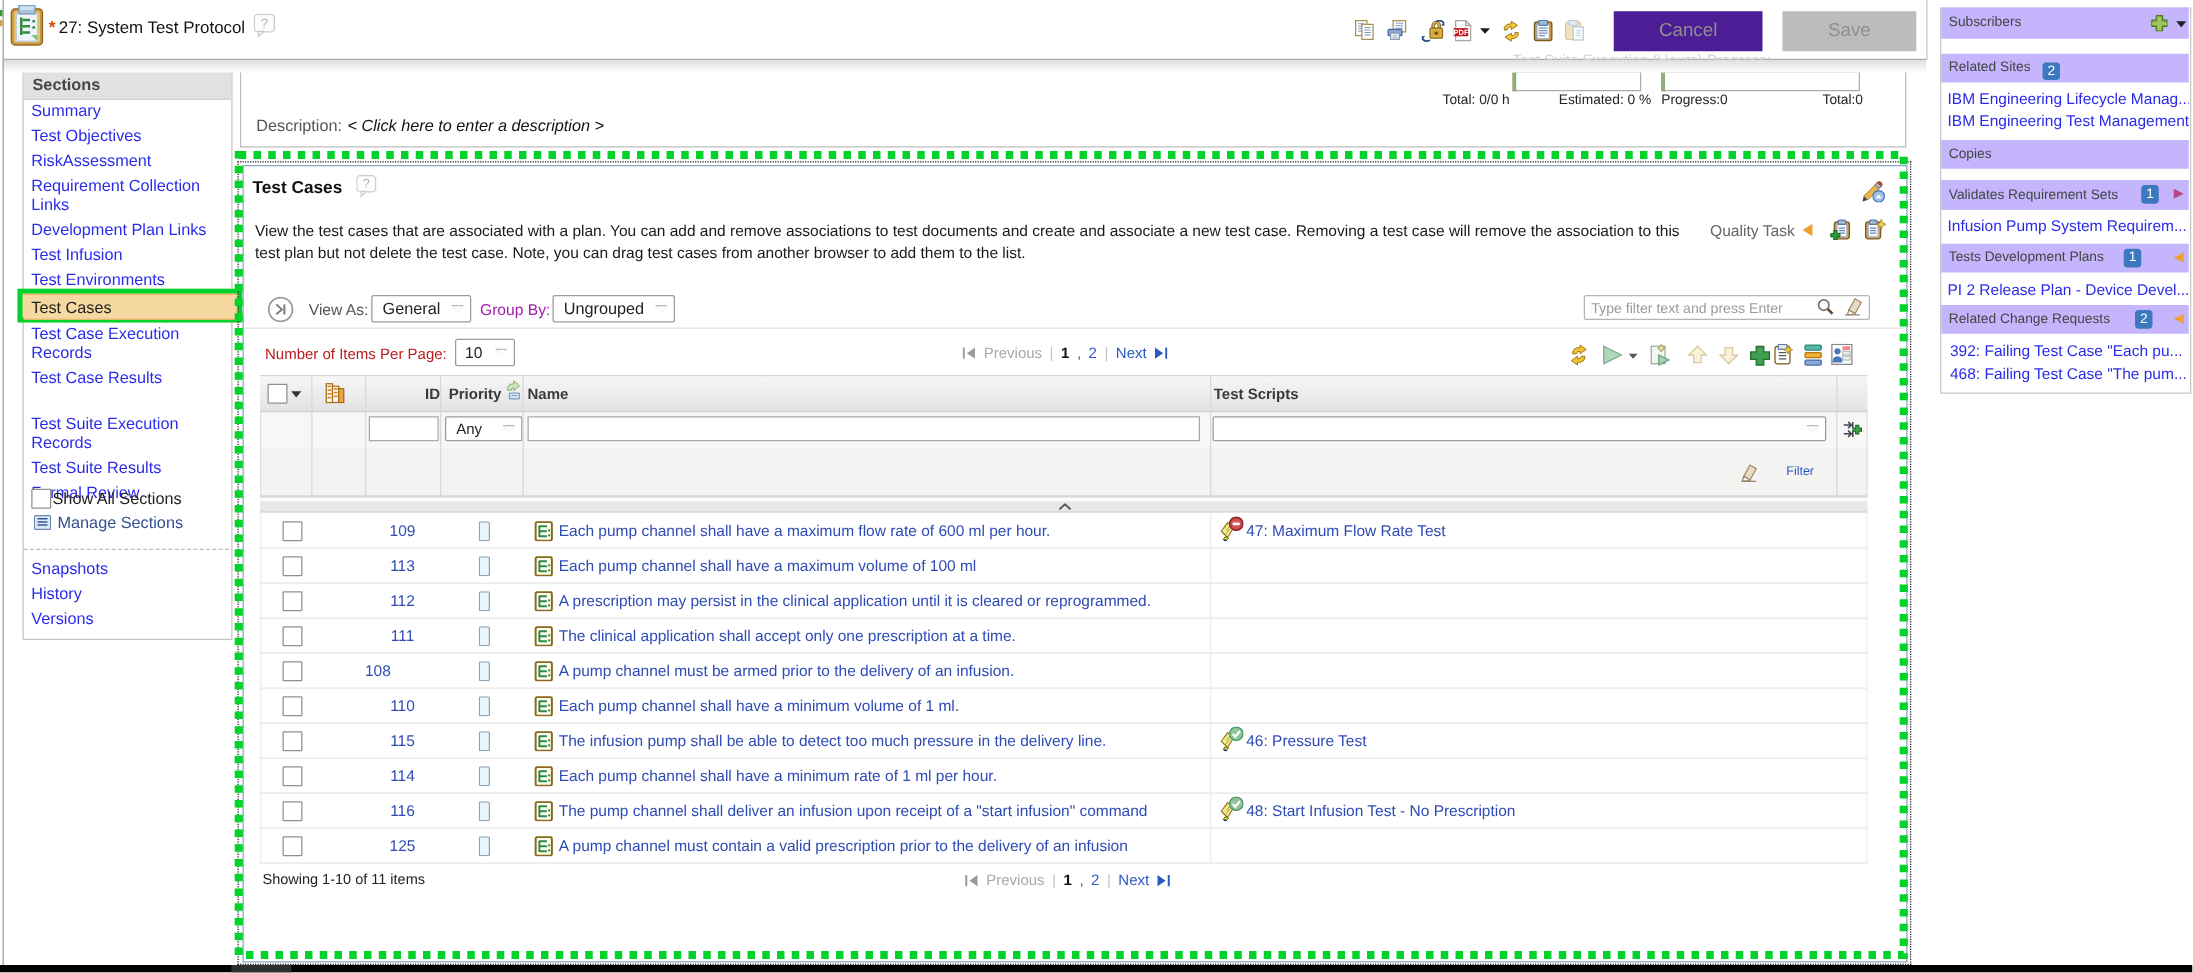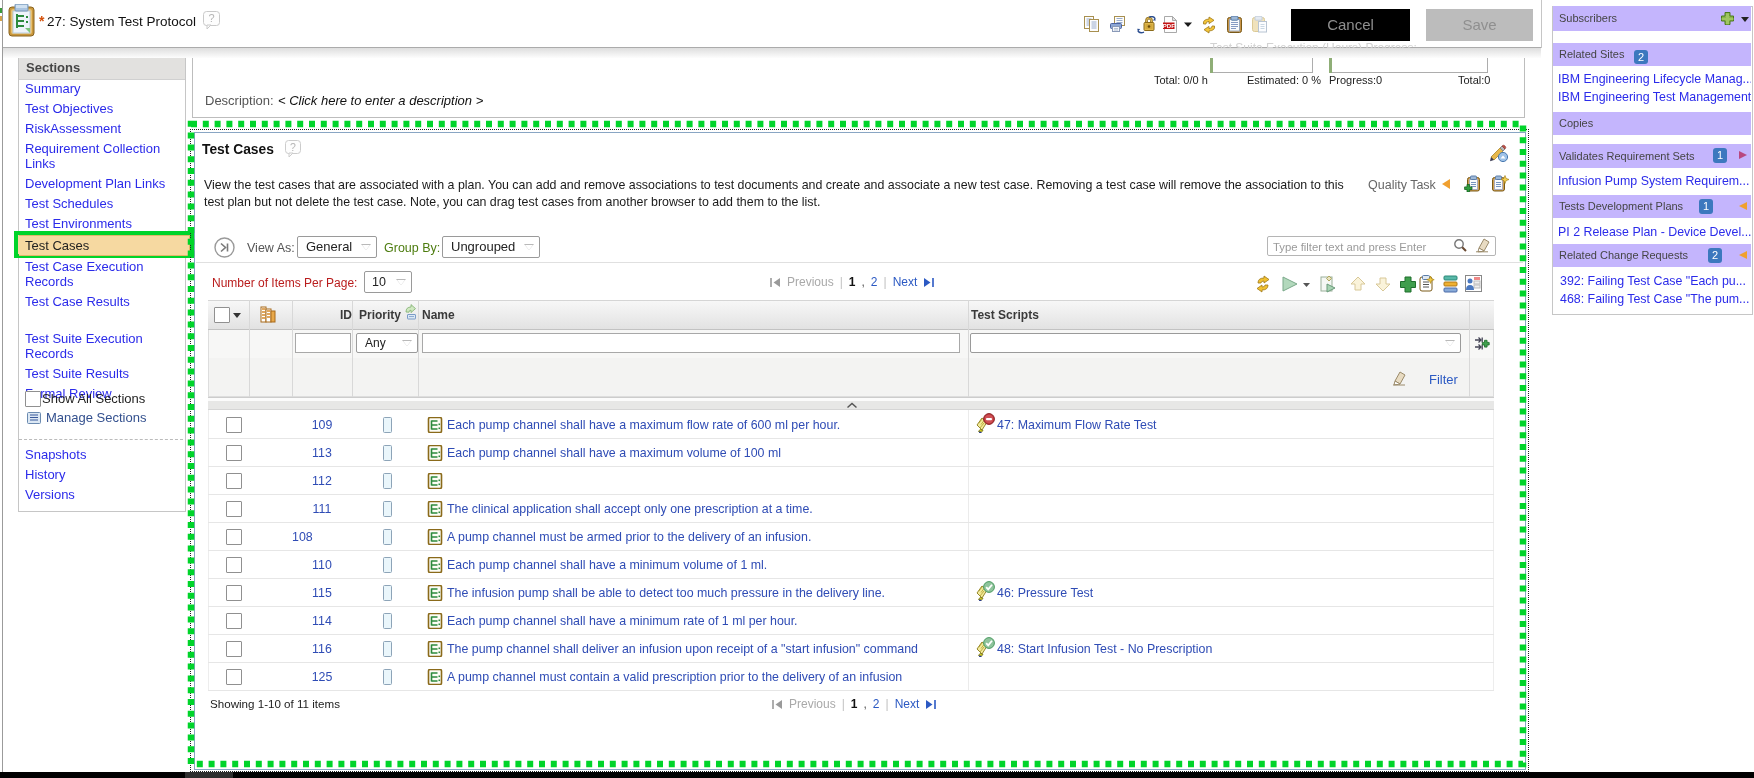--- a/index.html
+++ b/index.html
@@ -105,21 +105,21 @@
   </g>
 
   <g transform="translate(168,0)">
     <rect x="0.5" y="1.5" width="12" height="14" rx="2" fill="#f0e2bc" stroke="#dcca96"></rect>
     <rect x="3" y="0.2" width="7" height="4" rx="1" fill="#e4eaf2" stroke="#c2cdda"></rect>
     <rect x="6.5" y="5.5" width="8" height="10.5" fill="#fcfdff" stroke="#b8c4d2"></rect>
     <path d="M8.5 8.5 h4 M8.5 10.5 h4 M8.5 12.5 h4" stroke="#c4d2e0" stroke-width="0.9"></path>
   </g>
 </svg>
 
-<div class="abs" style="left:1291px;top:9px;width:119px;height:32px;background:#000000;color:#8f8f8f;font-size:15px;text-align:center;line-height:32px">Cancel</div>
+<div class="abs" style="left:1291px;top:9px;width:119px;height:32px;background:#4c1d95;color:#8f8f8f;font-size:15px;text-align:center;line-height:32px">Cancel</div>
 <div class="abs" style="left:1426px;top:9px;width:107px;height:32px;background:#bcbcbc;color:#8f8f8f;font-size:15px;text-align:center;line-height:32px">Save</div>
 
 
 <div class="abs" style="left:1210px;top:41px;width:330px;height:8px;overflow:hidden;color:#d2d2d2;font-size:12px">Test Suite Execution (Hours) Progress:</div>
 <div class="abs" style="left:267px;top:51px;width:65px;height:4px;background:#cfcfcf"></div>
 
 
 <div class="abs" style="left:192px;top:48px;width:1333px;height:70px;border-left:1px solid #bdbdbd;border-right:1px solid #bdbdbd;border-bottom:1px solid #bdbdbd;background:#fff;box-sizing:border-box"></div>
 <div class="abs inp" style="left:1210px;top:57px;width:101px;height:14px;border-color:#adadad"></div>
 <div class="abs" style="left:1210px;top:57px;width:3px;height:16px;background:#8fae77"></div>
@@ -135,21 +135,21 @@
 
 <div class="abs" style="left:18px;top:56px;width:166px;height:454px;background:#fff;border:1px solid #c6c6c6">
   <div class="gh" style="height:22px;line-height:22px;padding-left:7px;font-weight:bold;font-size:13px;background:#e2e1df;border-bottom:1px solid #d0d0d0">Sections</div>
 </div>
 <div class="abs" style="left:25px;top:81px;font-size:13px;line-height:15px">
   <div style="margin-bottom:5px"><a class="blnk">Summary</a></div>
   <div style="margin-bottom:5px"><a class="blnk">Test Objectives</a></div>
   <div style="margin-bottom:5px"><a class="blnk">RiskAssessment</a></div>
   <div style="margin-bottom:5px"><a class="blnk">Requirement Collection<br>Links</a></div>
   <div style="margin-bottom:5px"><a class="blnk">Development Plan Links</a></div>
-  <div style="margin-bottom:5px"><a class="blnk">Test Schedules</a></div>
+  <div style="margin-bottom:5px"><a class="blnk">Test Infusion</a></div>
   <div style="margin-bottom:6px"><a class="blnk">Test Environments</a></div>
 </div>
 
 <div class="abs" style="left:14px;top:231px;width:172px;height:19px;border:4px solid #00d42a;background:#f6d9a1"></div>
 <div class="abs" style="left:19px;top:235px;width:170px;height:19px;background:#f6d9a1;border:1px solid #e0b96a;border-left:none"></div>
 <div class="abs" style="left:25px;top:238px;font-size:13px;color:#222">Test Cases</div>
 <div class="abs" style="left:25px;top:259px;font-size:13px;line-height:15px">
   <div style="margin-bottom:5px"><a class="blnk">Test Case Execution<br>Records</a></div>
   <div style="margin-bottom:22px"><a class="blnk">Test Case Results</a></div>
   <div style="margin-bottom:5px"><a class="blnk">Test Suite Execution<br>Records</a></div>
@@ -215,21 +215,21 @@
   <circle cx="10.5" cy="10.5" r="9.5" fill="#fff" stroke="#9a9a9a" stroke-width="1.4"></circle>
   <path d="M7 6.5 L11.5 10.5 L7 14.5" fill="none" stroke="#7a7a7a" stroke-width="1.6"></path>
   <path d="M13.5 6.5 L13.5 14.5" stroke="#7a7a7a" stroke-width="1.6"></path>
 </svg>
 <div class="abs" style="left:247px;top:241px;font-size:12.5px;color:#555">View As:</div>
 <div class="sel" style="left:297px;top:236px;width:78px;height:20px">
     <span style="position:absolute;left:8px;top:2px">General</span>
     <span class="ct"></span>
     <span class="ct2"></span>
   </div>
-<div class="abs" style="left:384px;top:241px;font-size:12.5px;color:#4d7c0f">Group By:</div>
+<div class="abs" style="left:384px;top:241px;font-size:12.5px;color:#a21caf">Group By:</div>
 <div class="sel" style="left:442px;top:236px;width:96px;height:20px">
     <span style="position:absolute;left:8px;top:2px">Ungrouped</span>
     <span class="ct"></span>
     <span class="ct2"></span>
   </div>
 
 <div class="abs inp" style="left:1267px;top:236px;width:227px;height:18px;border-color:#b5b5b5;border-radius:2px"></div>
 <div class="abs" style="left:1273px;top:241px;font-size:11.3px;color:#9a9a9a">Type filter text and press Enter</div>
 <svg class="abs" style="left:1453px;top:238px" width="15" height="15" viewBox="0 0 15 15">
   <circle cx="6" cy="6" r="4.2" fill="none" stroke="#777" stroke-width="1.4"></circle>
@@ -396,21 +396,21 @@
       <path d="M8.2 1.5 v5" stroke="#445" stroke-width="1.3"></path>
     <path d="M1 11 h6 M4.5 8.5 L7 11 L4.5 13.5" fill="none" stroke="#445" stroke-width="1.3"></path>
     <path d="M8.2 8.5 v5" stroke="#445" stroke-width="1.3"></path>
     <path d="M10 8 h3 v2.5 h2.5 v3 h-2.5 v2.5 h-3 v-2.5 h-2.5 v-3 h2.5 z" transform="translate(2,-2.5) scale(0.85)" fill="#3f9e4d" stroke="#1f6e2d"></path>
   </svg>
   <svg style="position:absolute;left:1182px;top:70px" width="18" height="17" viewBox="0 0 18 17">
     <path d="M5 11 L10 2 L15 5 L10 14 Z" fill="#e8dbc2" stroke="#9a8a6a"></path>
     <path d="M5 11 L10 14 L8.5 14.5 L4 14.8 Z" fill="#fff" stroke="#9a8a6a"></path>
     <path d="M3 15 h12" stroke="#9a8a6a"></path>
   </svg>
-  <a class="tcell" style="left:1221px;top:72px;font-size:13px;color:#2b59c3">Filter</a>
+  <a class="tcell" style="left:1221px;top:72px;font-size:10px;color:#2b59c3">Filter</a>
 
   <div style="position:absolute;left:41px;top:0;width:1px;height:97px;background:#d8d8d8"></div>
   <div style="position:absolute;left:84px;top:0;width:1px;height:97px;background:#d8d8d8"></div>
   <div style="position:absolute;left:144px;top:0;width:1px;height:97px;background:#d8d8d8"></div>
   <div style="position:absolute;left:210px;top:0;width:1px;height:97px;background:#d8d8d8"></div>
   <div style="position:absolute;left:760px;top:0;width:1px;height:97px;background:#d8d8d8"></div>
   <div style="position:absolute;left:1261px;top:0;width:1px;height:97px;background:#d8d8d8"></div>
 
   <div style="position:absolute;left:0;top:97px;width:1286px;height:4px;background:#fbfbfb;border-top:1px solid #ccc;box-sizing:border-box"></div>
   <div style="position:absolute;left:0;top:101px;width:1286px;height:9px;background:#e7e7e6;border-bottom:1px solid #d5d5d5;box-sizing:border-box"></div>
@@ -452,20 +452,21 @@
 </div>
 <div class="trow" style="top:166px">
   <div class="cb" style="left:18px;top:7px"></div>
   <div class="tcell tlnk" style="left:84px;top:8px;width:60px;text-align:center">112</div>
   <svg style="position:absolute;left:175px;top:7px" width="9" height="16">
         <use href="#spill"></use>
       </svg>
   <svg style="position:absolute;left:219px;top:7px" width="16" height="16">
         <use href="#sdoc"></use>
       </svg>
+  <a class="tcell tlnk" style="left:239px;top:8px">A prescription may persist in the clinical application until it is cleared or reprogrammed.</a>
 </div>
 <div class="trow" style="top:194px">
   <div class="cb" style="left:18px;top:7px"></div>
   <div class="tcell tlnk" style="left:84px;top:8px;width:60px;text-align:center">111</div>
   <svg style="position:absolute;left:175px;top:7px" width="9" height="16">
         <use href="#spill"></use>
       </svg>
   <svg style="position:absolute;left:219px;top:7px" width="16" height="16">
         <use href="#sdoc"></use>
       </svg>

